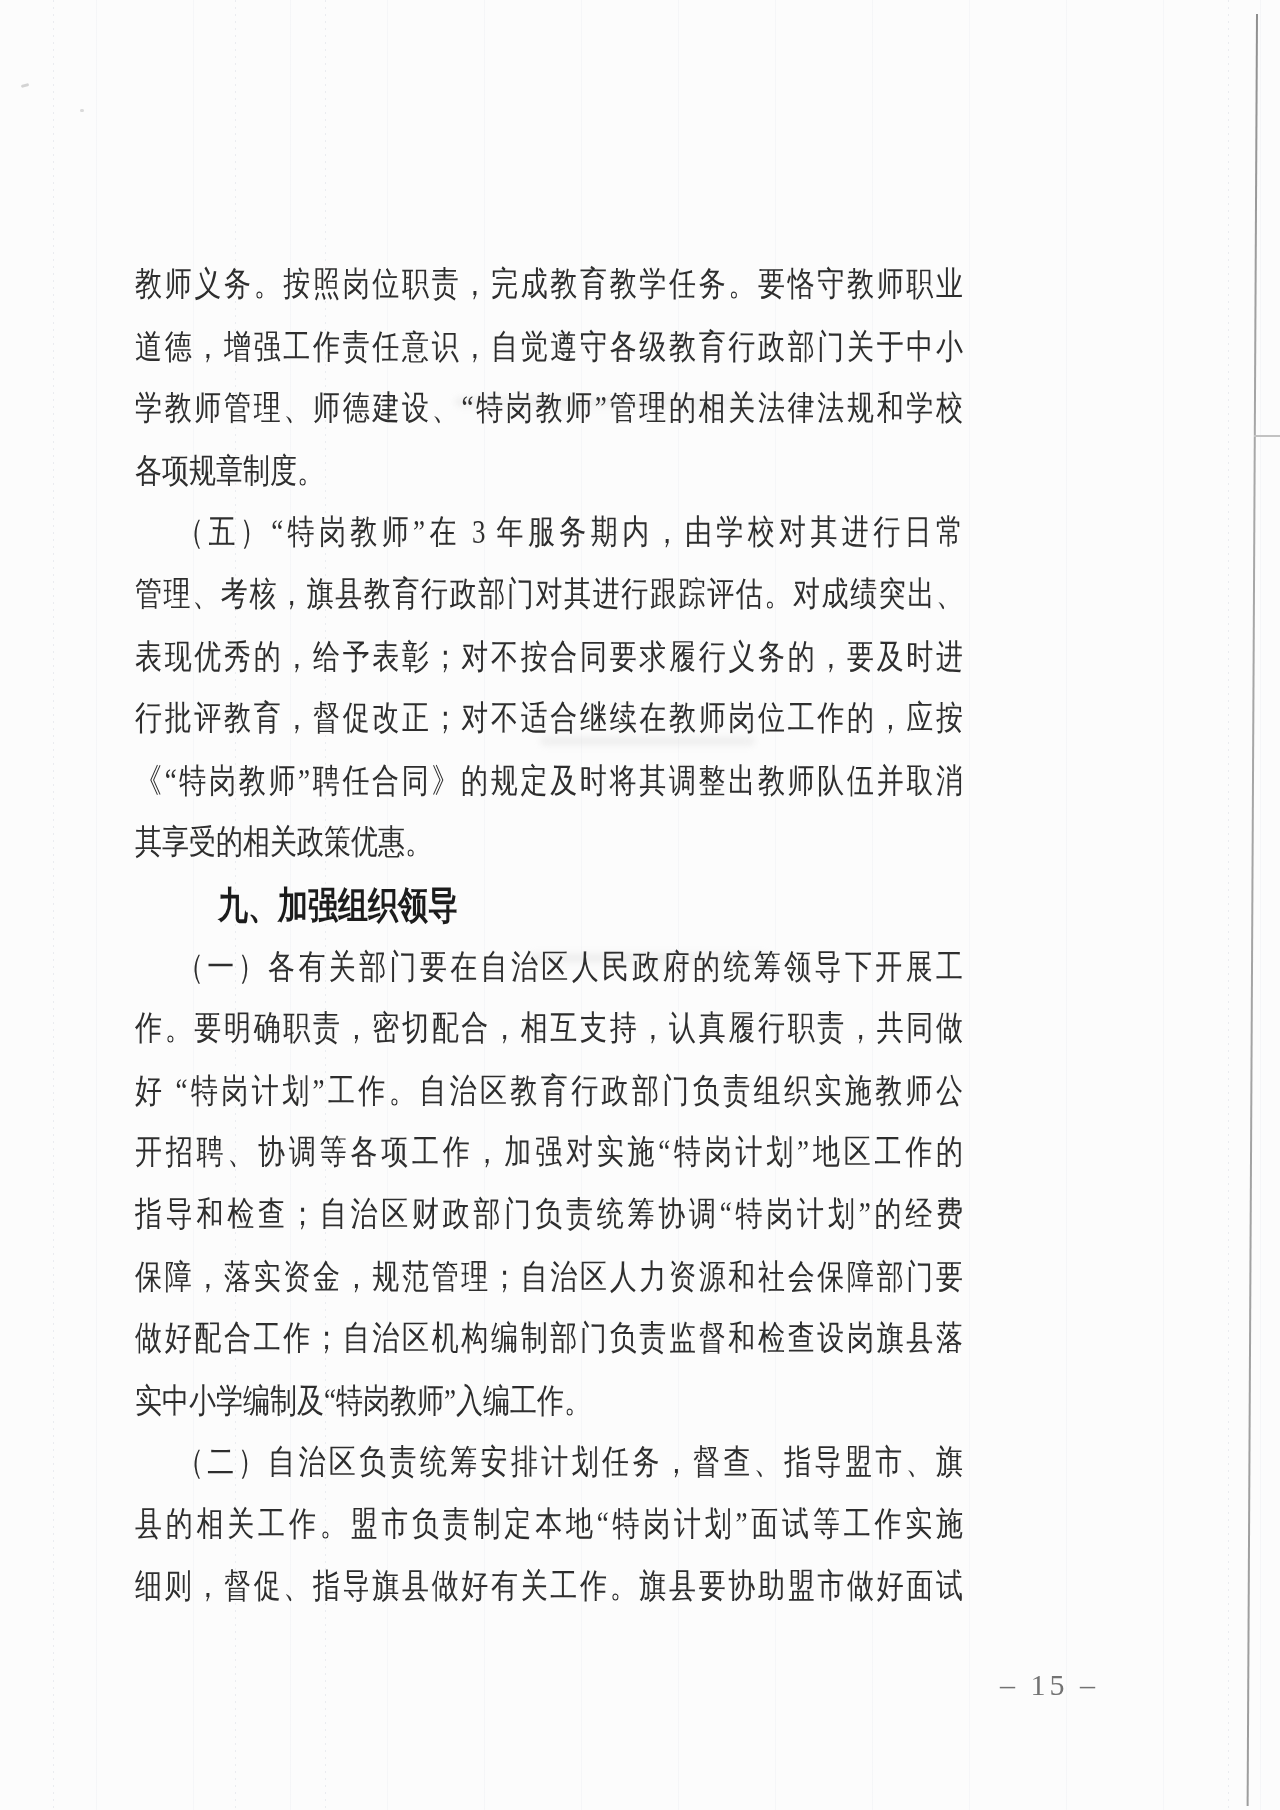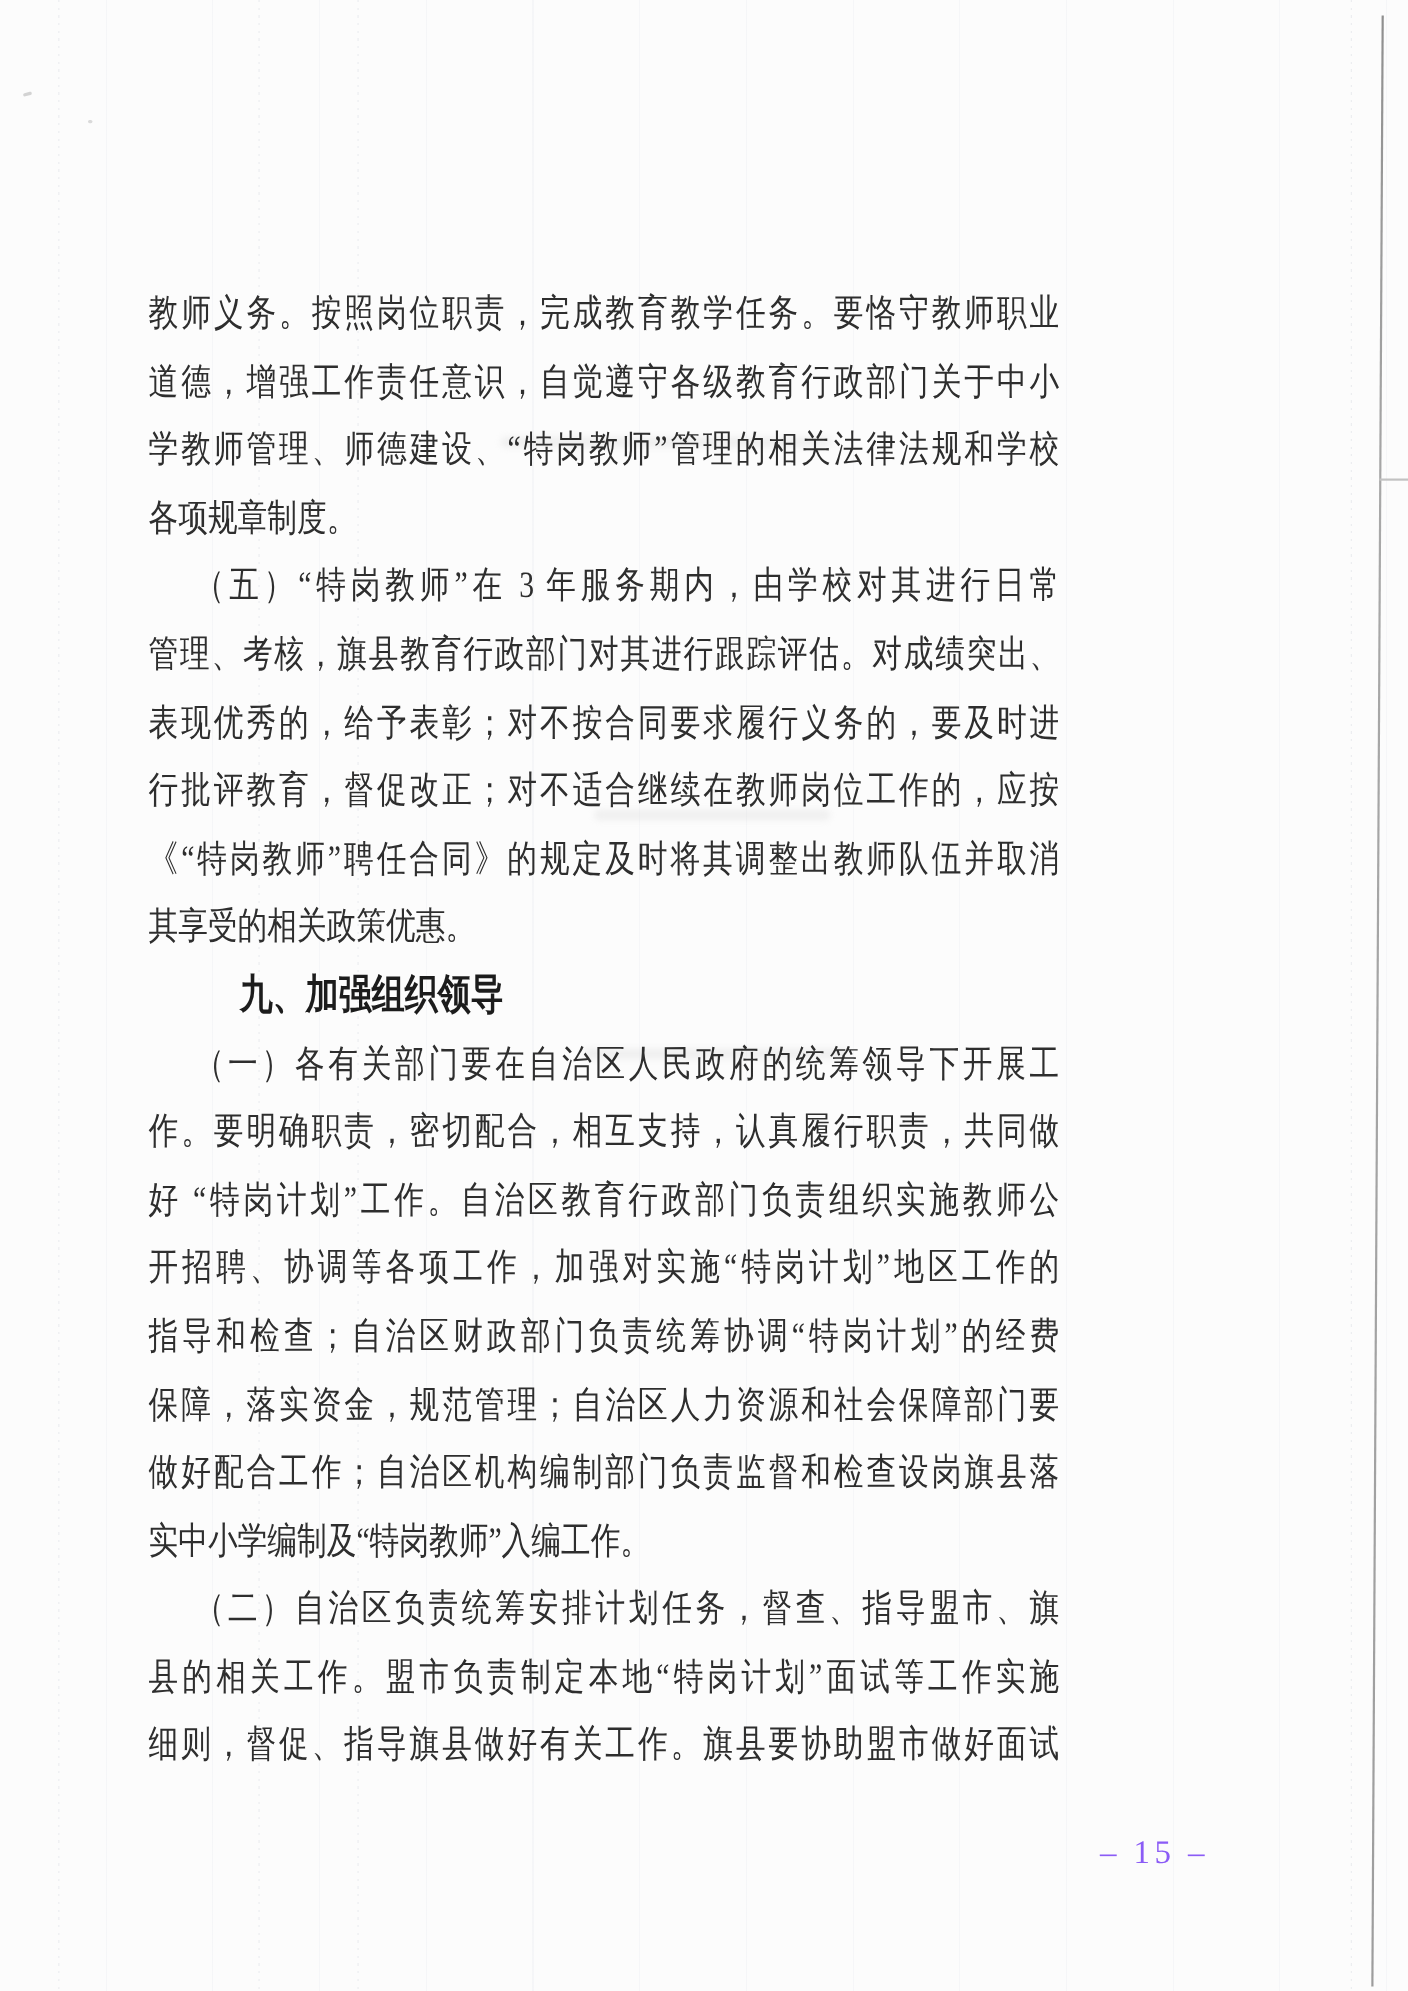--- a/index.html
+++ b/index.html
@@ -44,21 +44,21 @@
   .line.heading {
     font-family: "Liberation Sans", "DejaVu Sans", sans-serif;
     font-weight: bold;
     font-size: 30px;
     color: #1c1c1c;
     padding-left: 83px;
     text-align: left; text-align-last: left;
   }
   .page-number {
     position: absolute; left: 1000px; top: 1668px;
-    font-size: 30px; color: #8b5cf6; letter-spacing: 4px;
+    font-size: 30px; color: #737373; letter-spacing: 4px;
     font-family: "Liberation Serif", "DejaVu Serif", serif;
   }
   .scan-vline {
     position: absolute; left: 1256px; top: 14px; width: 2px; height: 1792px;
     background: linear-gradient(to bottom, #8f8f8f, #a8a8a8 25%, #a2a2a2 70%, #9d9d9d);
     transform: rotate(0.3deg); transform-origin: top center;
   }
   .scan-tick {
     position: absolute; left: 1254px; top: 435px; width: 26px; height: 2px;
     background: #c2c2c2;

